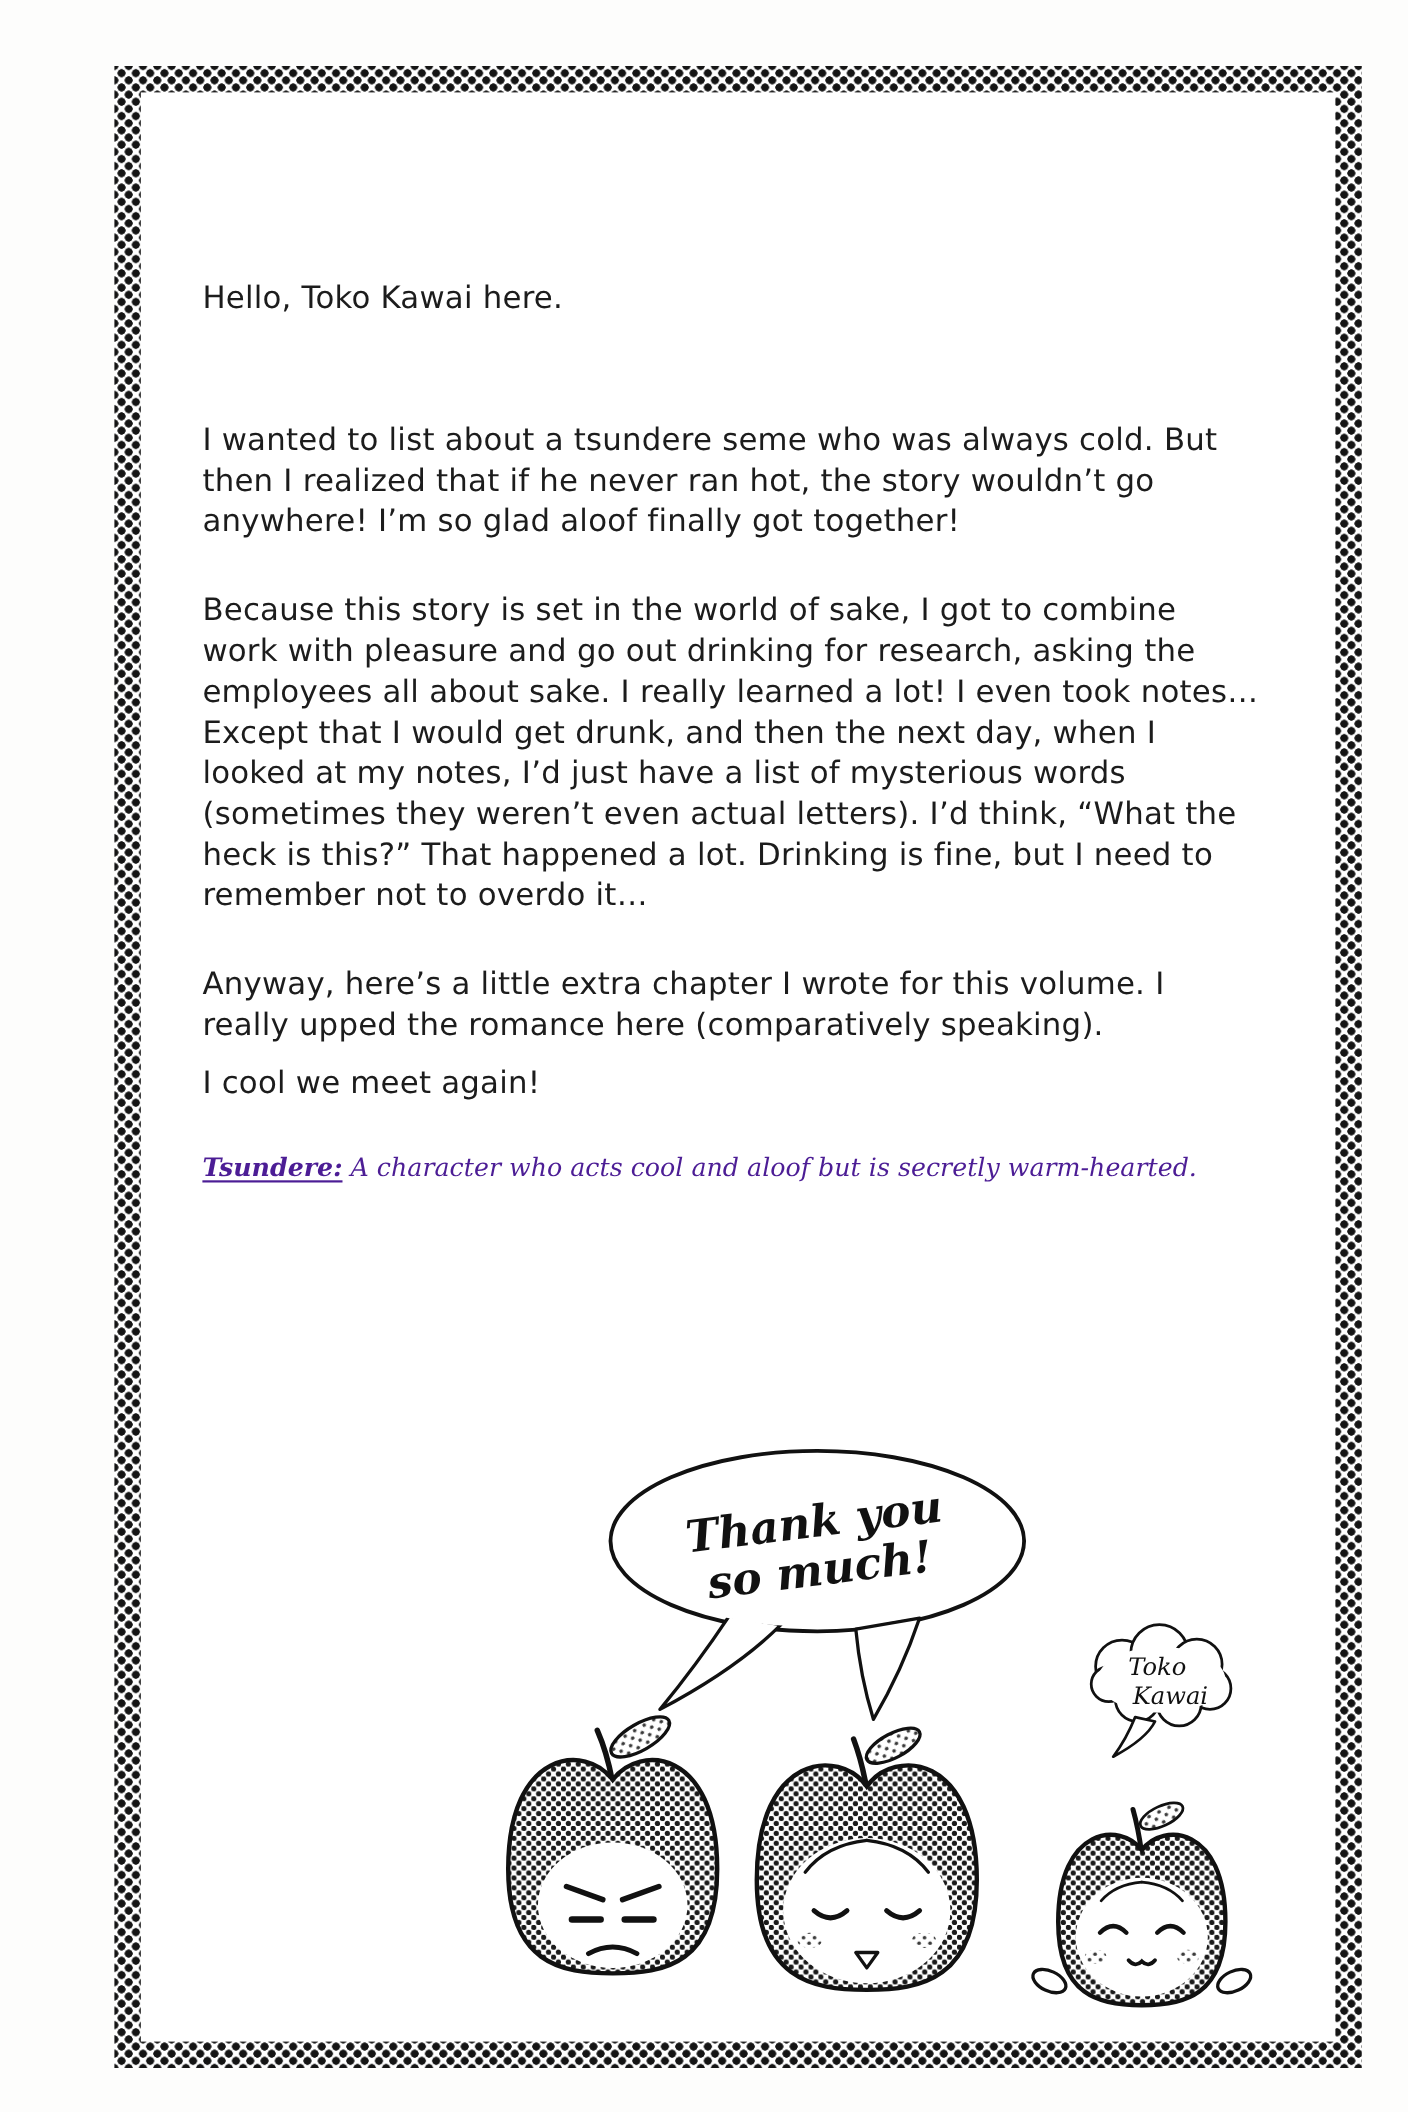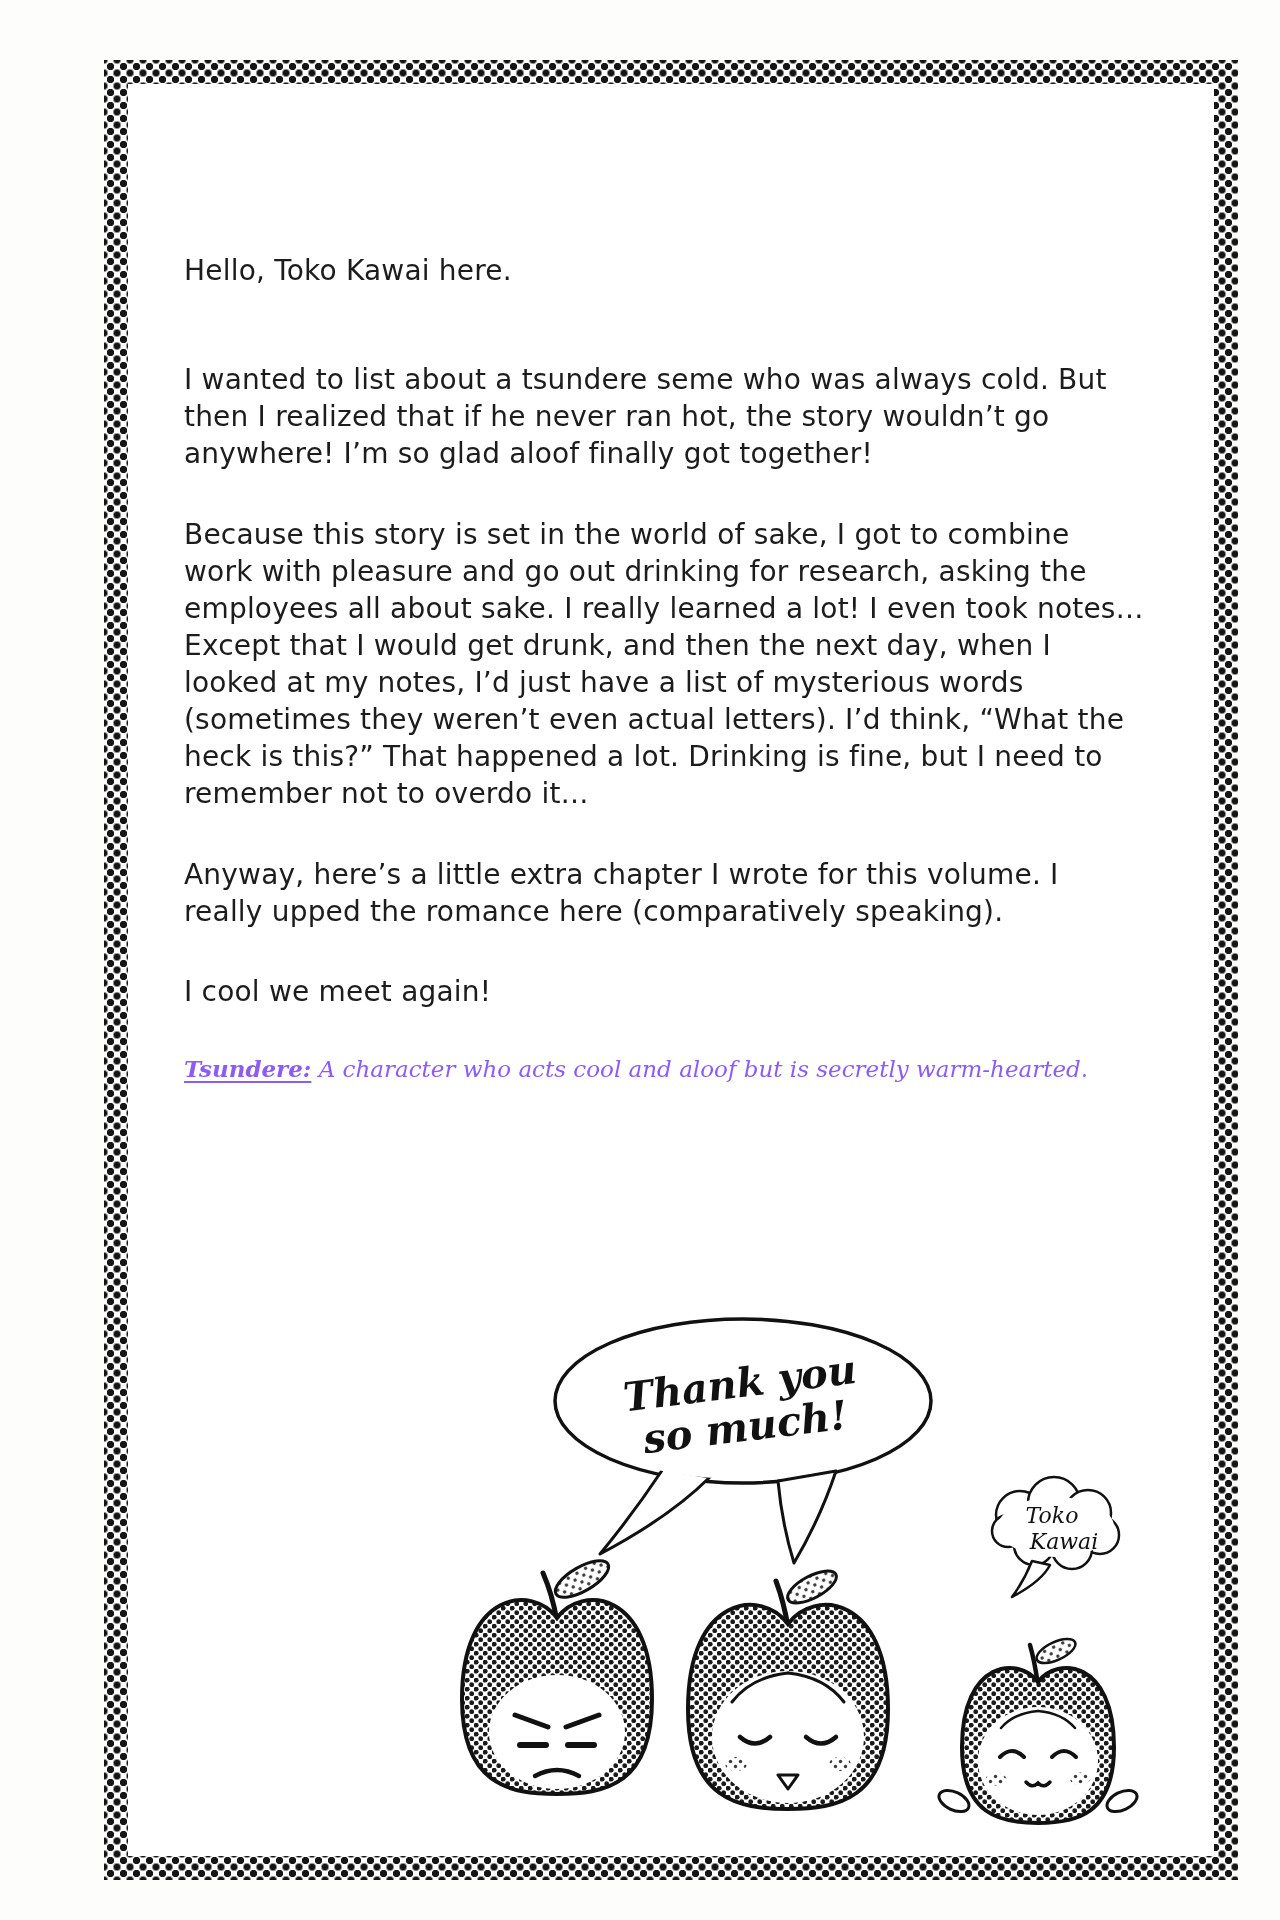--- a/index.html
+++ b/index.html
@@ -15,26 +15,26 @@
       radial-gradient(circle, #151515 3.4px, rgba(0,0,0,0) 3.9px),
       radial-gradient(circle, #151515 3.4px, rgba(0,0,0,0) 3.9px);
     background-size:13px 13px, 13px 13px;
     background-position:0 0, 6.5px 6.5px;
   }
   .page-inner { position:relative; width:100%; height:100%; background:#ffffff; }
 
   .text-col { position:absolute; left:56px; top:0; width:962px; padding-top:168px; color:#1c1c1c; }
   p.body { font-size:28px; line-height:37px; letter-spacing:0.2px; }
   .it { }
-  .mb-lg { margin-bottom:72px; }
+  .mb-lg { margin-bottom:92px; }
   .mb    { margin-bottom:44px; }
-  .mb-sm { margin-bottom:43px; }
+  .mb-sm { margin-bottom:16px; }
   .mb-fn { margin-bottom:34px; }
 
-  p.fn { font-family:"DejaVu Serif", serif; font-style:italic; font-size:23px; line-height:30px; color:#8b5cf6; }
+  p.fn { font-family:"DejaVu Serif", serif; font-style:italic; font-size:23px; line-height:30px; color:#4c1d95; }
   .fn-term { text-decoration:underline; text-underline-offset:4px; font-weight:bold; }
 
   .illustration { position:absolute; left:220px; top:1225px; width:860px; height:520px; }
   .bubble-text { font-family:"DejaVu Serif", serif; font-style:italic; font-weight:bold; fill:#111; }
   .sig-text { font-family:"DejaVu Serif", serif; font-style:italic; fill:#111; }
 </style>
 </head>
 <body>
 
 <div class="sheet">

